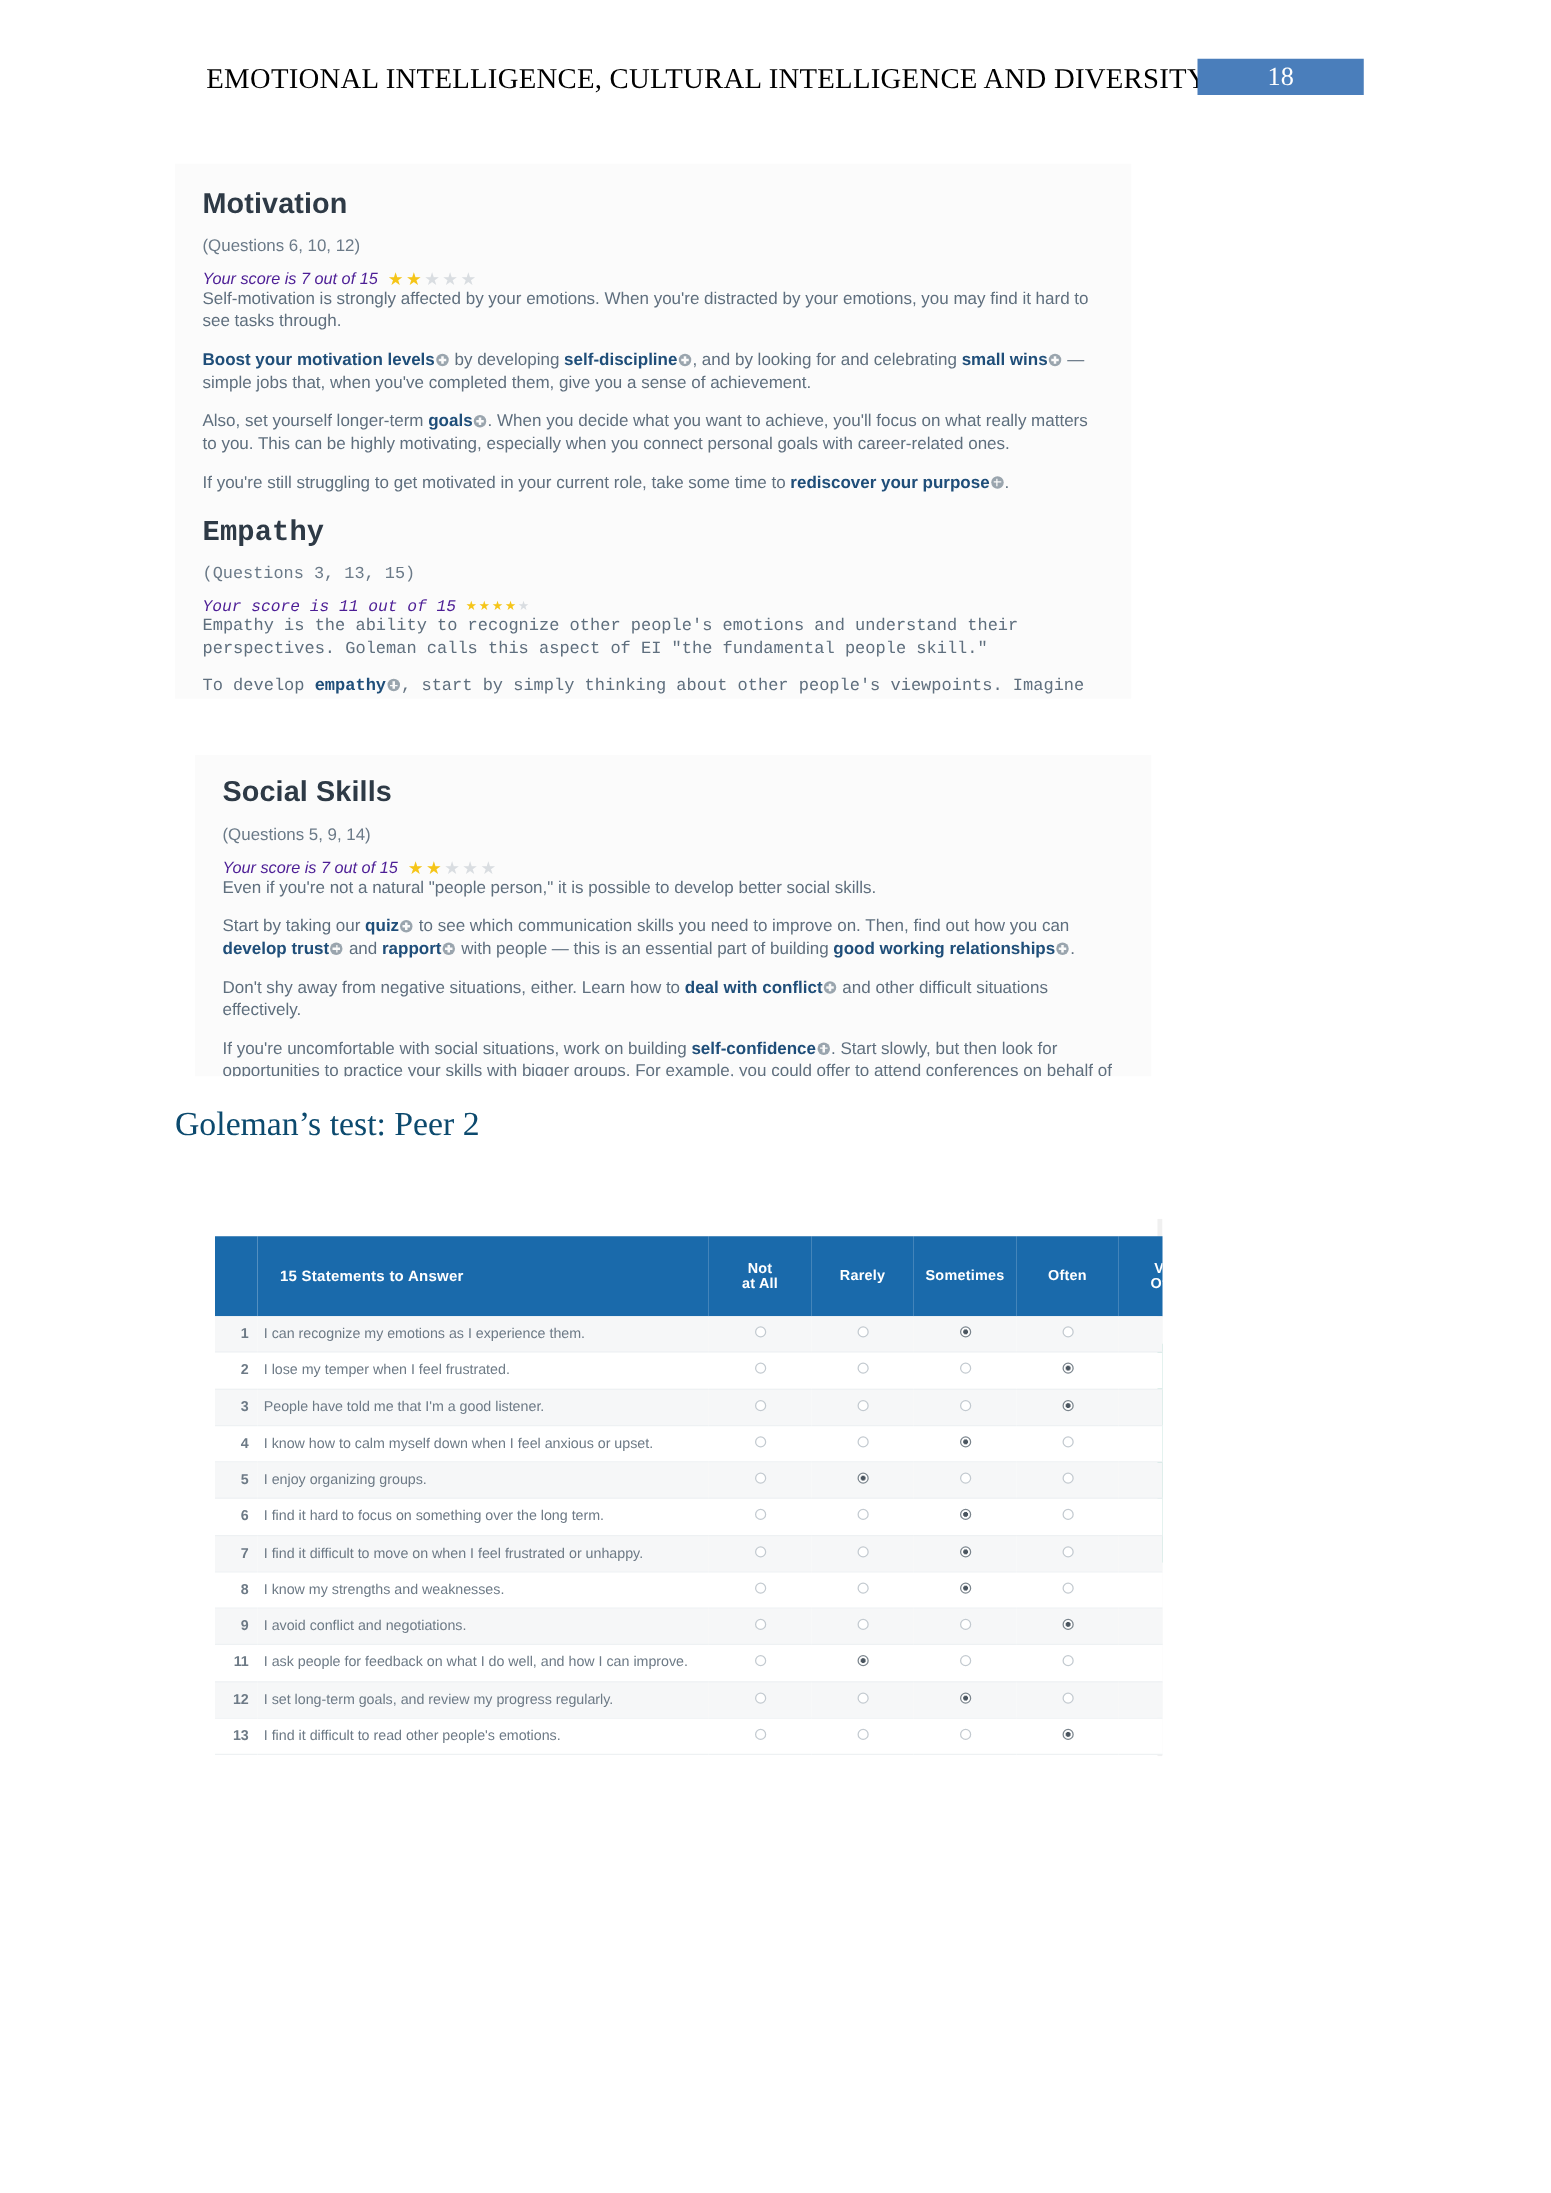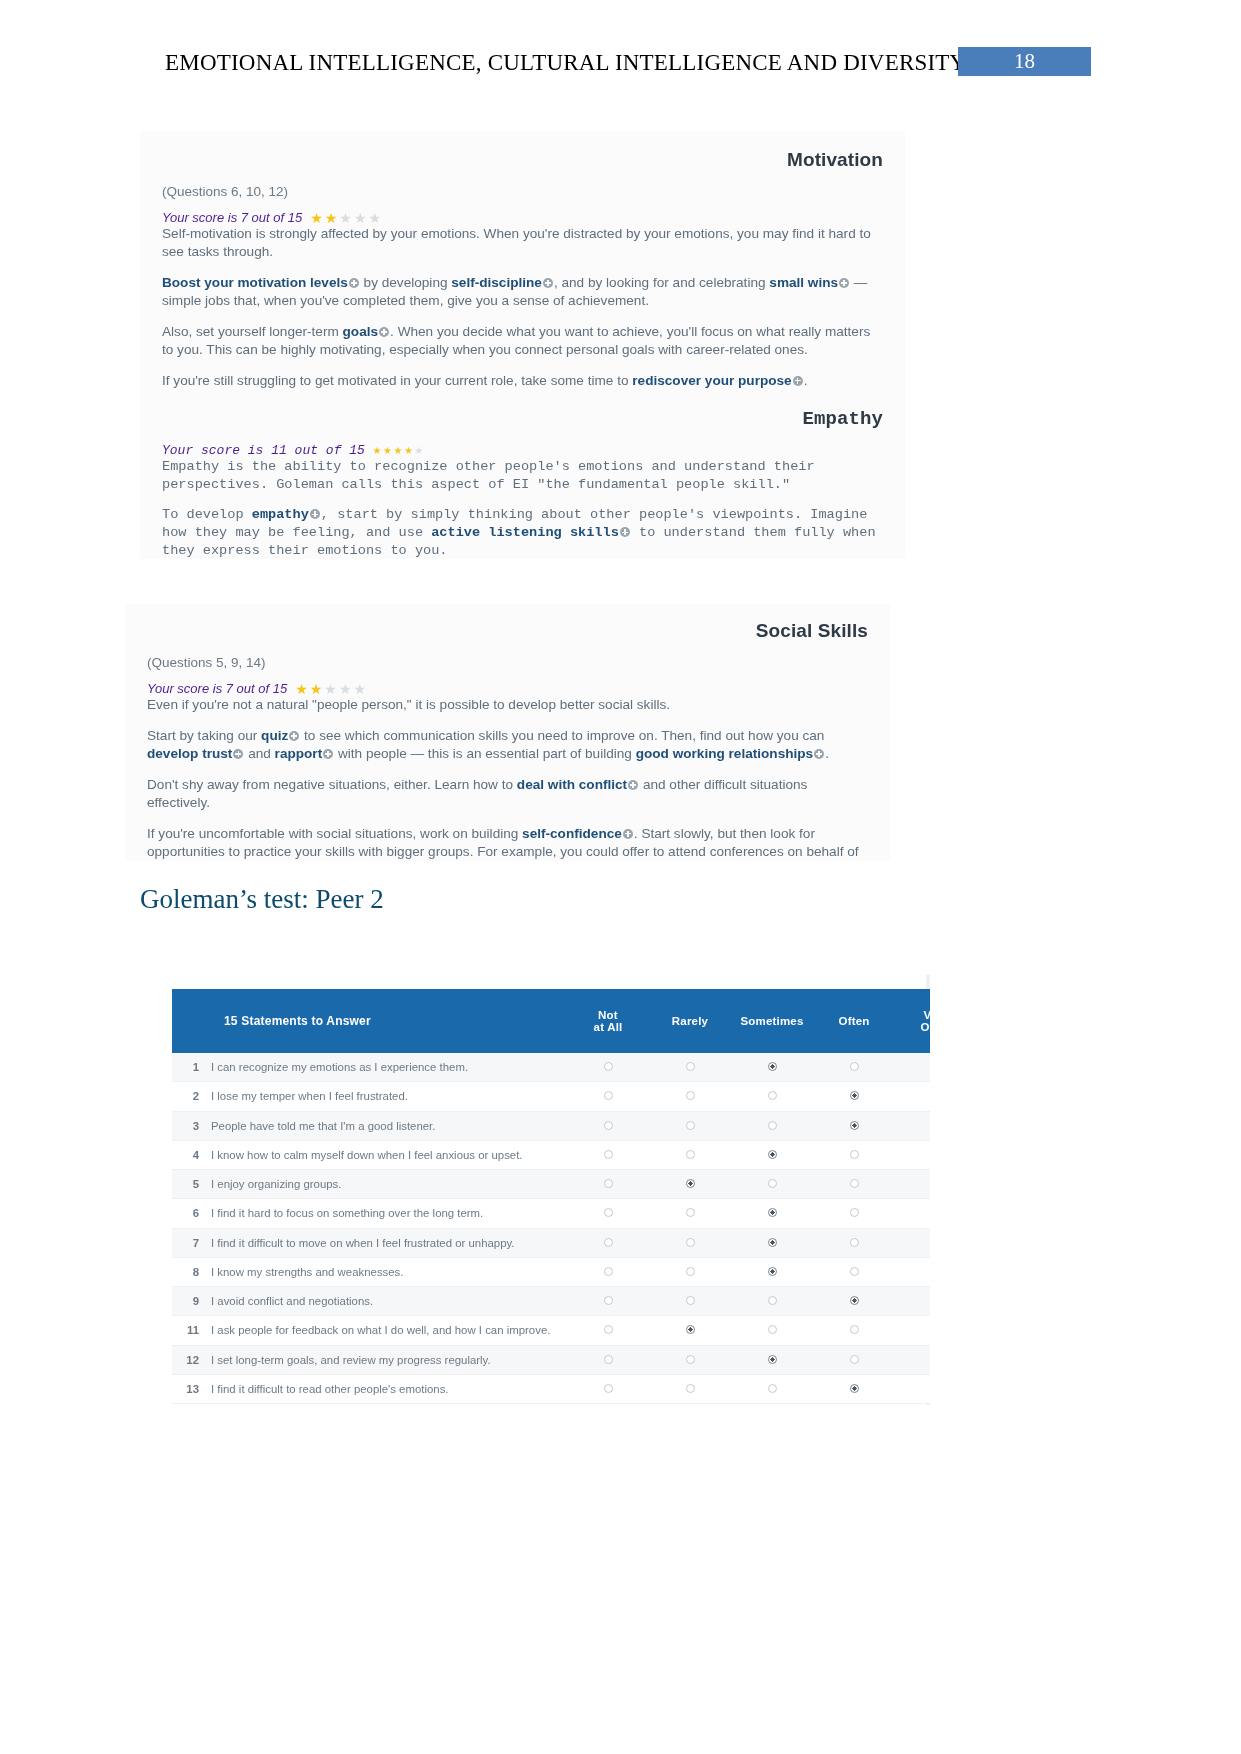--- a/index.html
+++ b/index.html
@@ -61,35 +61,34 @@
   }
   .shot-1 {
     left: 140px;
     top: 131px;
     width: 765px;
     height: 428px;
     padding: 18px 22px 10px 22px;
     filter: blur(0.18px);
   }
   .shot-2 {
-    left: 125px;
+    left: 156px;
     top: 604px;
     width: 765px;
     height: 257px;
     padding: 16px 22px 10px 22px;
     filter: blur(0.18px);
   }
 
   .sect-title {
-    font-size: 19px;
+    font-size: 23px;
     font-weight: bold;
     color: #2e3a46;
     letter-spacing: 0.1px;
     margin: 0 0 13px 0;
-    text-align: right;
   }
   .questions-line {
     font-size: 13.5px;
     color: #6b7a88;
     margin: 0 0 11px 0;
   }
   .score-row {
     display: flex;
     align-items: center;
     gap: 8px;
@@ -271,20 +270,21 @@
     <p class="para">
       Also, set yourself longer-term <b>goals</b><span class="hint"></span>. When you decide what you want to achieve, you'll focus on what really matters to you. This can be highly motivating, especially when you connect personal goals with career-related ones.
     </p>
     <p class="para">
       If you're still struggling to get motivated in your current role, take some time to <b>rediscover your purpose</b><span class="hint"></span>.
     </p>
   </div>
 
   <div style="margin-top:18px;font-family:Liberation Mono, monospace;">
     <div class="sect-title">Empathy</div>
+    <div class="questions-line">(Questions 3, 13, 15)</div>
     <div class="score-row">
       <span class="score-text">Your score is 11 out of 15</span>
       <span class="stars">
         <span class="star-on">★</span>
         <span class="star-on">★</span>
         <span class="star-on">★</span>
         <span class="star-on">★</span>
         <span class="star-off">★</span>
       </span>
     </div>

